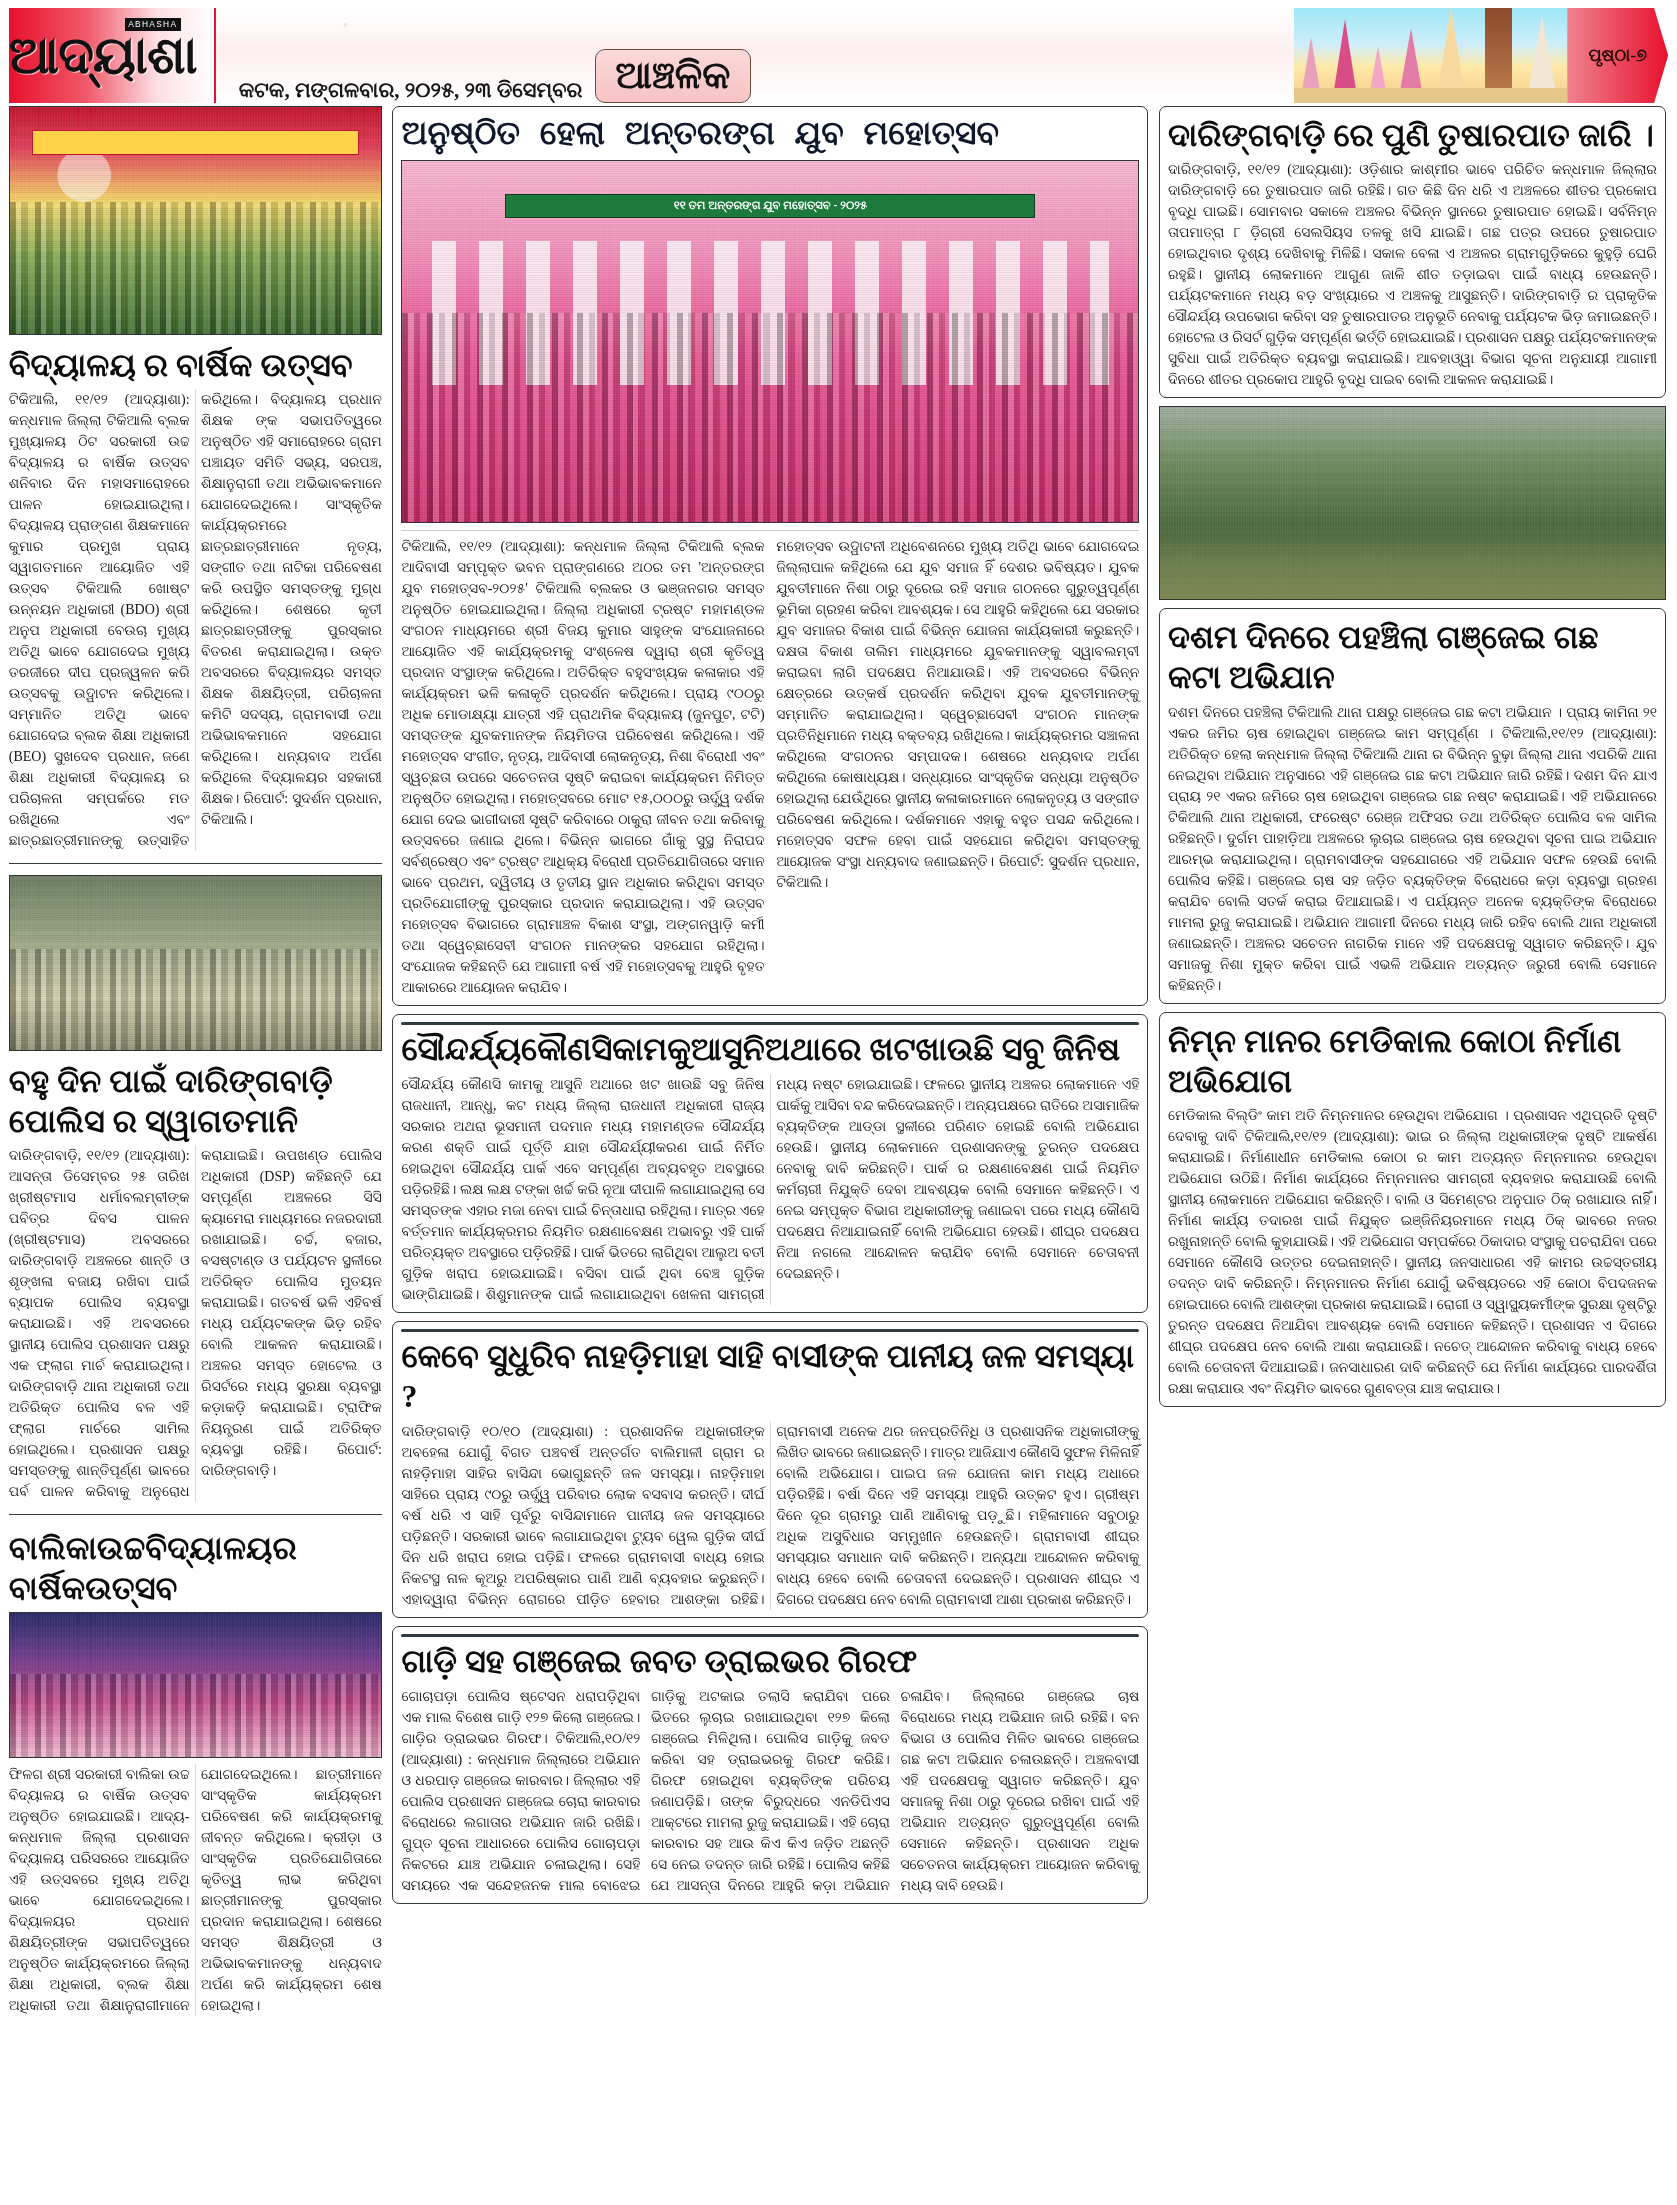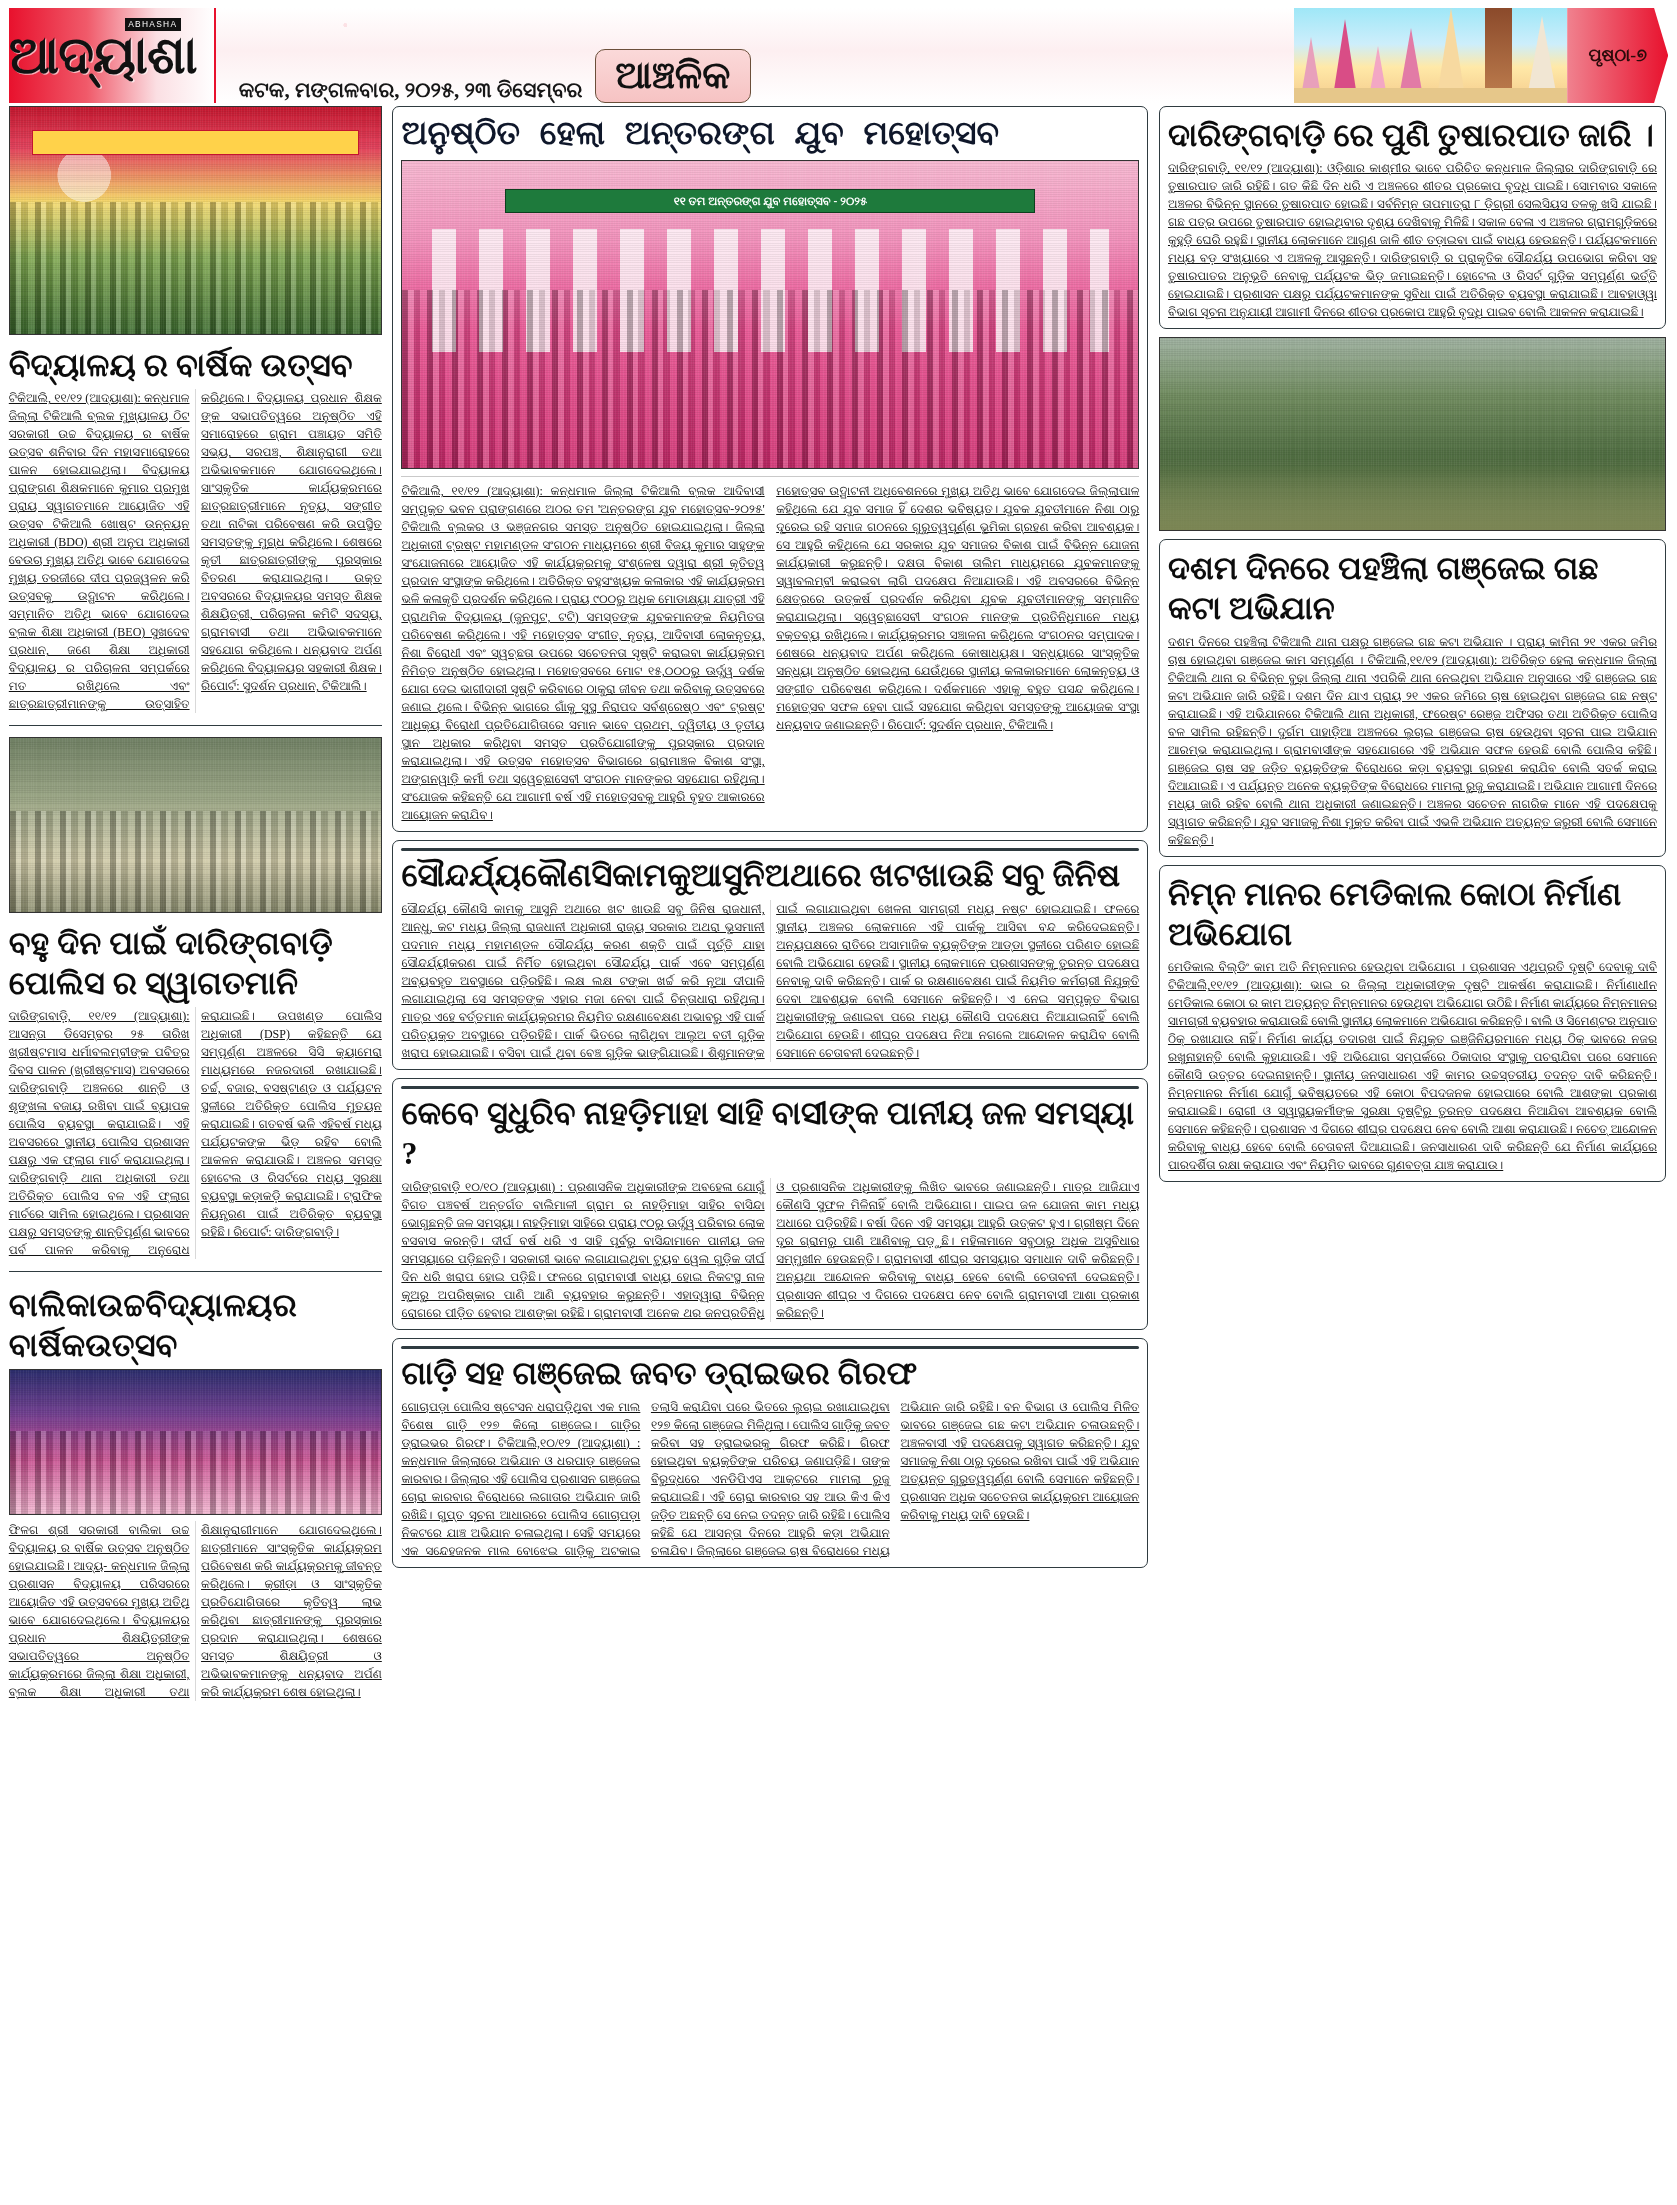--- a/index.html
+++ b/index.html
@@ -122,27 +122,26 @@
     font-family:"Liberation Serif","DejaVu Serif",serif;
     font-weight:bold;
     font-size: 32px;
     line-height:1.25;
     color:#0c0c0c;
     margin: 1.8px 0 4.4px 0;
   }
 
   .body-text {
     font-family:"Liberation Serif","DejaVu Serif",serif;
-    font-size: 12px;
+    font-size: 14px;
     line-height: 1.5;
     text-align: justify;
     color:#121212;
     hyphens:auto;
     word-break: break-word;
-    text-decoration: underline;
   }
   .body-text.two { column-count: 2; column-gap: 11.5px; column-rule: 0.4px solid #d9d9d9; }
   .body-text.three { column-count: 3; column-gap: 10.6px; }
 
   .rule-thick { height:3.1px; background:#2f3b40; border-radius:1.8px; margin: 0.9px 0 4.4px 0; }
   .rule-thin  { height:0.9px; background:#2f3b40; margin: 3.5px 0; }
 
   
   .photo { position:relative; overflow:hidden; border:0.9px solid #333; }
 
@@ -259,21 +258,21 @@
       <div class="body-text two">ଫିଳଗ ଶ୍ରୀ ସରକାରୀ ବାଲିକା ଉଚ୍ଚ ବିଦ୍ୟାଳୟ ର ବାର୍ଷିକ ଉତ୍ସବ ଅନୁଷ୍ଠିତ ହୋଇଯାଇଛି। ଆଦ୍ୟ- କନ୍ଧମାଳ ଜିଲ୍ଲା ପ୍ରଶାସନ ବିଦ୍ୟାଳୟ ପରିସରରେ ଆୟୋଜିତ ଏହି ଉତ୍ସବରେ ମୁଖ୍ୟ ଅତିଥି ଭାବେ ଯୋଗଦେଇଥିଲେ। ବିଦ୍ୟାଳୟର ପ୍ରଧାନ ଶିକ୍ଷୟିତ୍ରୀଙ୍କ ସଭାପତିତ୍ୱରେ ଅନୁଷ୍ଠିତ କାର୍ଯ୍ୟକ୍ରମରେ ଜିଲ୍ଲା ଶିକ୍ଷା ଅଧିକାରୀ, ବ୍ଲକ ଶିକ୍ଷା ଅଧିକାରୀ ତଥା ଶିକ୍ଷାନୁରାଗୀମାନେ ଯୋଗଦେଇଥିଲେ। ଛାତ୍ରୀମାନେ ସାଂସ୍କୃତିକ କାର୍ଯ୍ୟକ୍ରମ ପରିବେଷଣ କରି କାର୍ଯ୍ୟକ୍ରମକୁ ଜୀବନ୍ତ କରିଥିଲେ। କ୍ରୀଡ଼ା ଓ ସାଂସ୍କୃତିକ ପ୍ରତିଯୋଗିତାରେ କୃତିତ୍ୱ ଲାଭ କରିଥିବା ଛାତ୍ରୀମାନଙ୍କୁ ପୁରସ୍କାର ପ୍ରଦାନ କରାଯାଇଥିଲା। ଶେଷରେ ସମସ୍ତ ଶିକ୍ଷୟିତ୍ରୀ ଓ ଅଭିଭାବକମାନଙ୍କୁ ଧନ୍ୟବାଦ ଅର୍ପଣ କରି କାର୍ଯ୍ୟକ୍ରମ ଶେଷ ହୋଇଥିଲା।</div>
     </div>
 
   </div>
 
   <div class="col">
 
     <div class="box">
       <div class="hl-1">ଅନୁଷ୍ଠିତ ହେଲା ଅନ୍ତରଙ୍ଗ ଯୁବ ମହୋତ୍ସବ</div>
 
-      <div class="photo ph-youth" style="height:309px;margin-bottom:6.2px;">
+      <div class="photo ph-youth" style="height:363px;margin-bottom:6.2px;">
         <div class="ph-placards"></div>
         <div class="ph-people"></div>
         <div class="ph-noise"></div>
         <div style="position:absolute;left:14%;right:14%;top:9%;height:24px;background:#1e7a3c;border:1.3px solid #0d3f1e;display:flex;align-items:center;justify-content:center;">
           <span style="font-family:'Liberation Serif',serif;font-size:11.5px;color:#fff;font-weight:bold;">୧୧ ତମ ଅନ୍ତରଙ୍ଗ ଯୁବ ମହୋତ୍ସବ - ୨୦୨୫</span>
         </div>
       </div>
 
       <div style="display:grid;grid-template-columns:1fr 1fr;gap:11.5px;border-top:0.9px solid #c9c9c9;padding-top:5.3px;">
         <div class="body-text">ଟିକିଆଲି, ୧୧/୧୨ (ଆଦ୍ୟାଶା): କନ୍ଧମାଳ ଜିଲ୍ଲା ଟିକିଆଲି ବ୍ଲକ ଆଦିବାସୀ ସମ୍ପୃକ୍ତ ଭବନ ପ୍ରାଙ୍ଗଣରେ ଅଠର ତମ 'ଅନ୍ତରଙ୍ଗ ଯୁବ ମହୋତ୍ସବ-୨୦୨୫' ଟିକିଆଲି ବ୍ଲକର ଓ ଭଞ୍ଜନଗର ସମସ୍ତ ଅନୁଷ୍ଠିତ ହୋଇଯାଇଥିଲା। ଜିଲ୍ଲା ଅଧିକାରୀ ଟ୍ରଷ୍ଟ ମହାମଣ୍ଡଳ ସଂଗଠନ ମାଧ୍ୟମରେ ଶ୍ରୀ ବିଜୟ କୁମାର ସାହୁଙ୍କ ସଂଯୋଜନାରେ ଆୟୋଜିତ ଏହି କାର୍ଯ୍ୟକ୍ରମକୁ ସଂଶ୍ଳେଷ ଦ୍ୱାରା ଶ୍ରୀ କୃତିତ୍ୱ ପ୍ରଦାନ ସଂସ୍ଥାଙ୍କ କରିଥିଲେ। ଅତିରିକ୍ତ ବହୁସଂଖ୍ୟକ କଳାକାର ଏହି କାର୍ଯ୍ୟକ୍ରମ ଭଳି କଳାକୃତି ପ୍ରଦର୍ଶନ କରିଥିଲେ। ପ୍ରାୟ ୯୦୦ରୁ ଅଧିକ ମୋଡାକ୍ଷ୍ୟା ଯାତ୍ରୀ ଏହି ପ୍ରାଥମିକ ବିଦ୍ୟାଳୟ (ଜୁନପୁଟ, ଟଟି) ସମସ୍ତଙ୍କ ଯୁବକମାନଙ୍କ ନିୟମିତତା ପରିବେଷଣ କରିଥିଲେ। ଏହି ମହୋତ୍ସବ ସଂଗୀତ, ନୃତ୍ୟ, ଆଦିବାସୀ ଲୋକନୃତ୍ୟ, ନିଶା ବିରୋଧୀ ଏବଂ ସ୍ୱଚ୍ଛତା ଉପରେ ସଚେତନତା ସୃଷ୍ଟି କରାଇବା କାର୍ଯ୍ୟକ୍ରମ ନିମିତ୍ତ ଅନୁଷ୍ଠିତ ହୋଇଥିଲା। ମହୋତ୍ସବରେ ମୋଟ ୧୫,୦୦୦ରୁ ଊର୍ଦ୍ଧ୍ୱ ଦର୍ଶକ ଯୋଗ ଦେଇ ଭାଗୀଦାରୀ ସୃଷ୍ଟି କରିବାରେ ଠାକୁରା ଜୀବନ ତଥା କରିବାକୁ ଉତ୍ସବରେ ଜଣାଇ ଥିଲେ। ବିଭିନ୍ନ ଭାଗରେ ଗାଁକୁ ସୁସ୍ଥ ନିରାପଦ ସର୍ବଶ୍ରେଷ୍ଠ ଏବଂ ଟ୍ରଷ୍ଟ ଆଧିକ୍ୟ ବିରୋଧୀ ପ୍ରତିଯୋଗିତାରେ ସମାନ ଭାବେ ପ୍ରଥମ, ଦ୍ୱିତୀୟ ଓ ତୃତୀୟ ସ୍ଥାନ ଅଧିକାର କରିଥିବା ସମସ୍ତ ପ୍ରତିଯୋଗୀଙ୍କୁ ପୁରସ୍କାର ପ୍ରଦାନ କରାଯାଇଥିଲା। ଏହି ଉତ୍ସବ ମହୋତ୍ସବ ବିଭାଗରେ ଗ୍ରାମାଞ୍ଚଳ ବିକାଶ ସଂସ୍ଥା, ଅଙ୍ଗନୱାଡ଼ି କର୍ମୀ ତଥା ସ୍ୱେଚ୍ଛାସେବୀ ସଂଗଠନ ମାନଙ୍କର ସହଯୋଗ ରହିଥିଲା। ସଂଯୋଜକ କହିଛନ୍ତି ଯେ ଆଗାମୀ ବର୍ଷ ଏହି ମହୋତ୍ସବକୁ ଆହୁରି ବୃହତ ଆକାରରେ ଆୟୋଜନ କରାଯିବ।</div>

